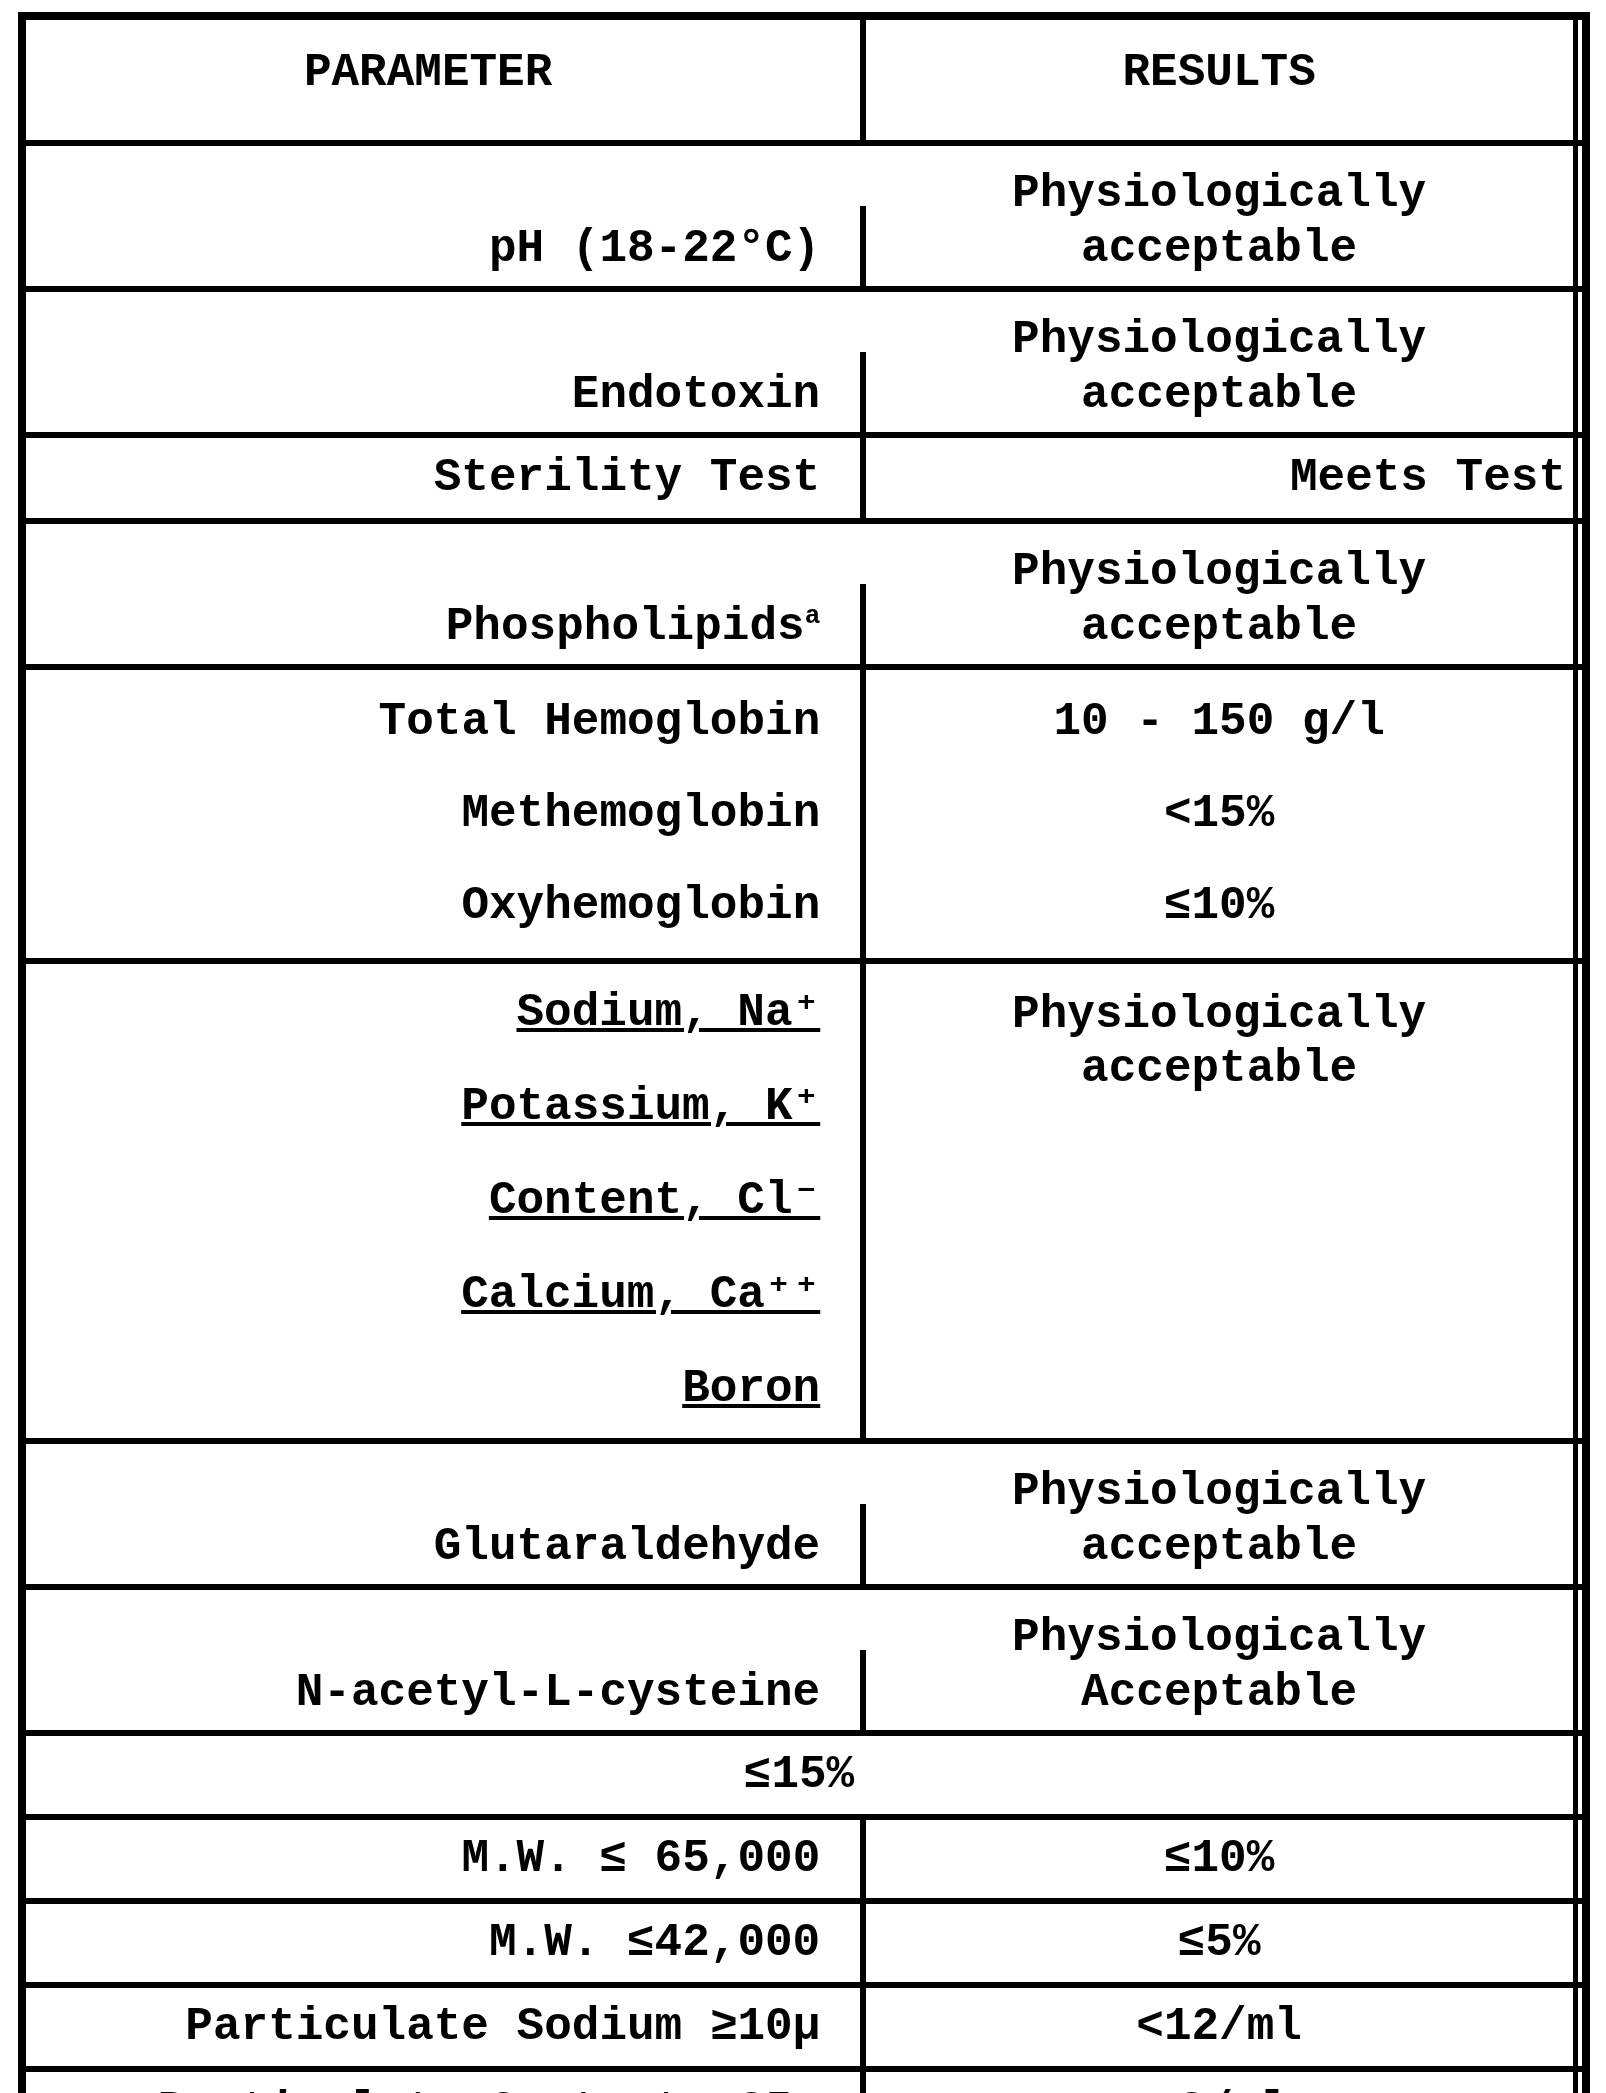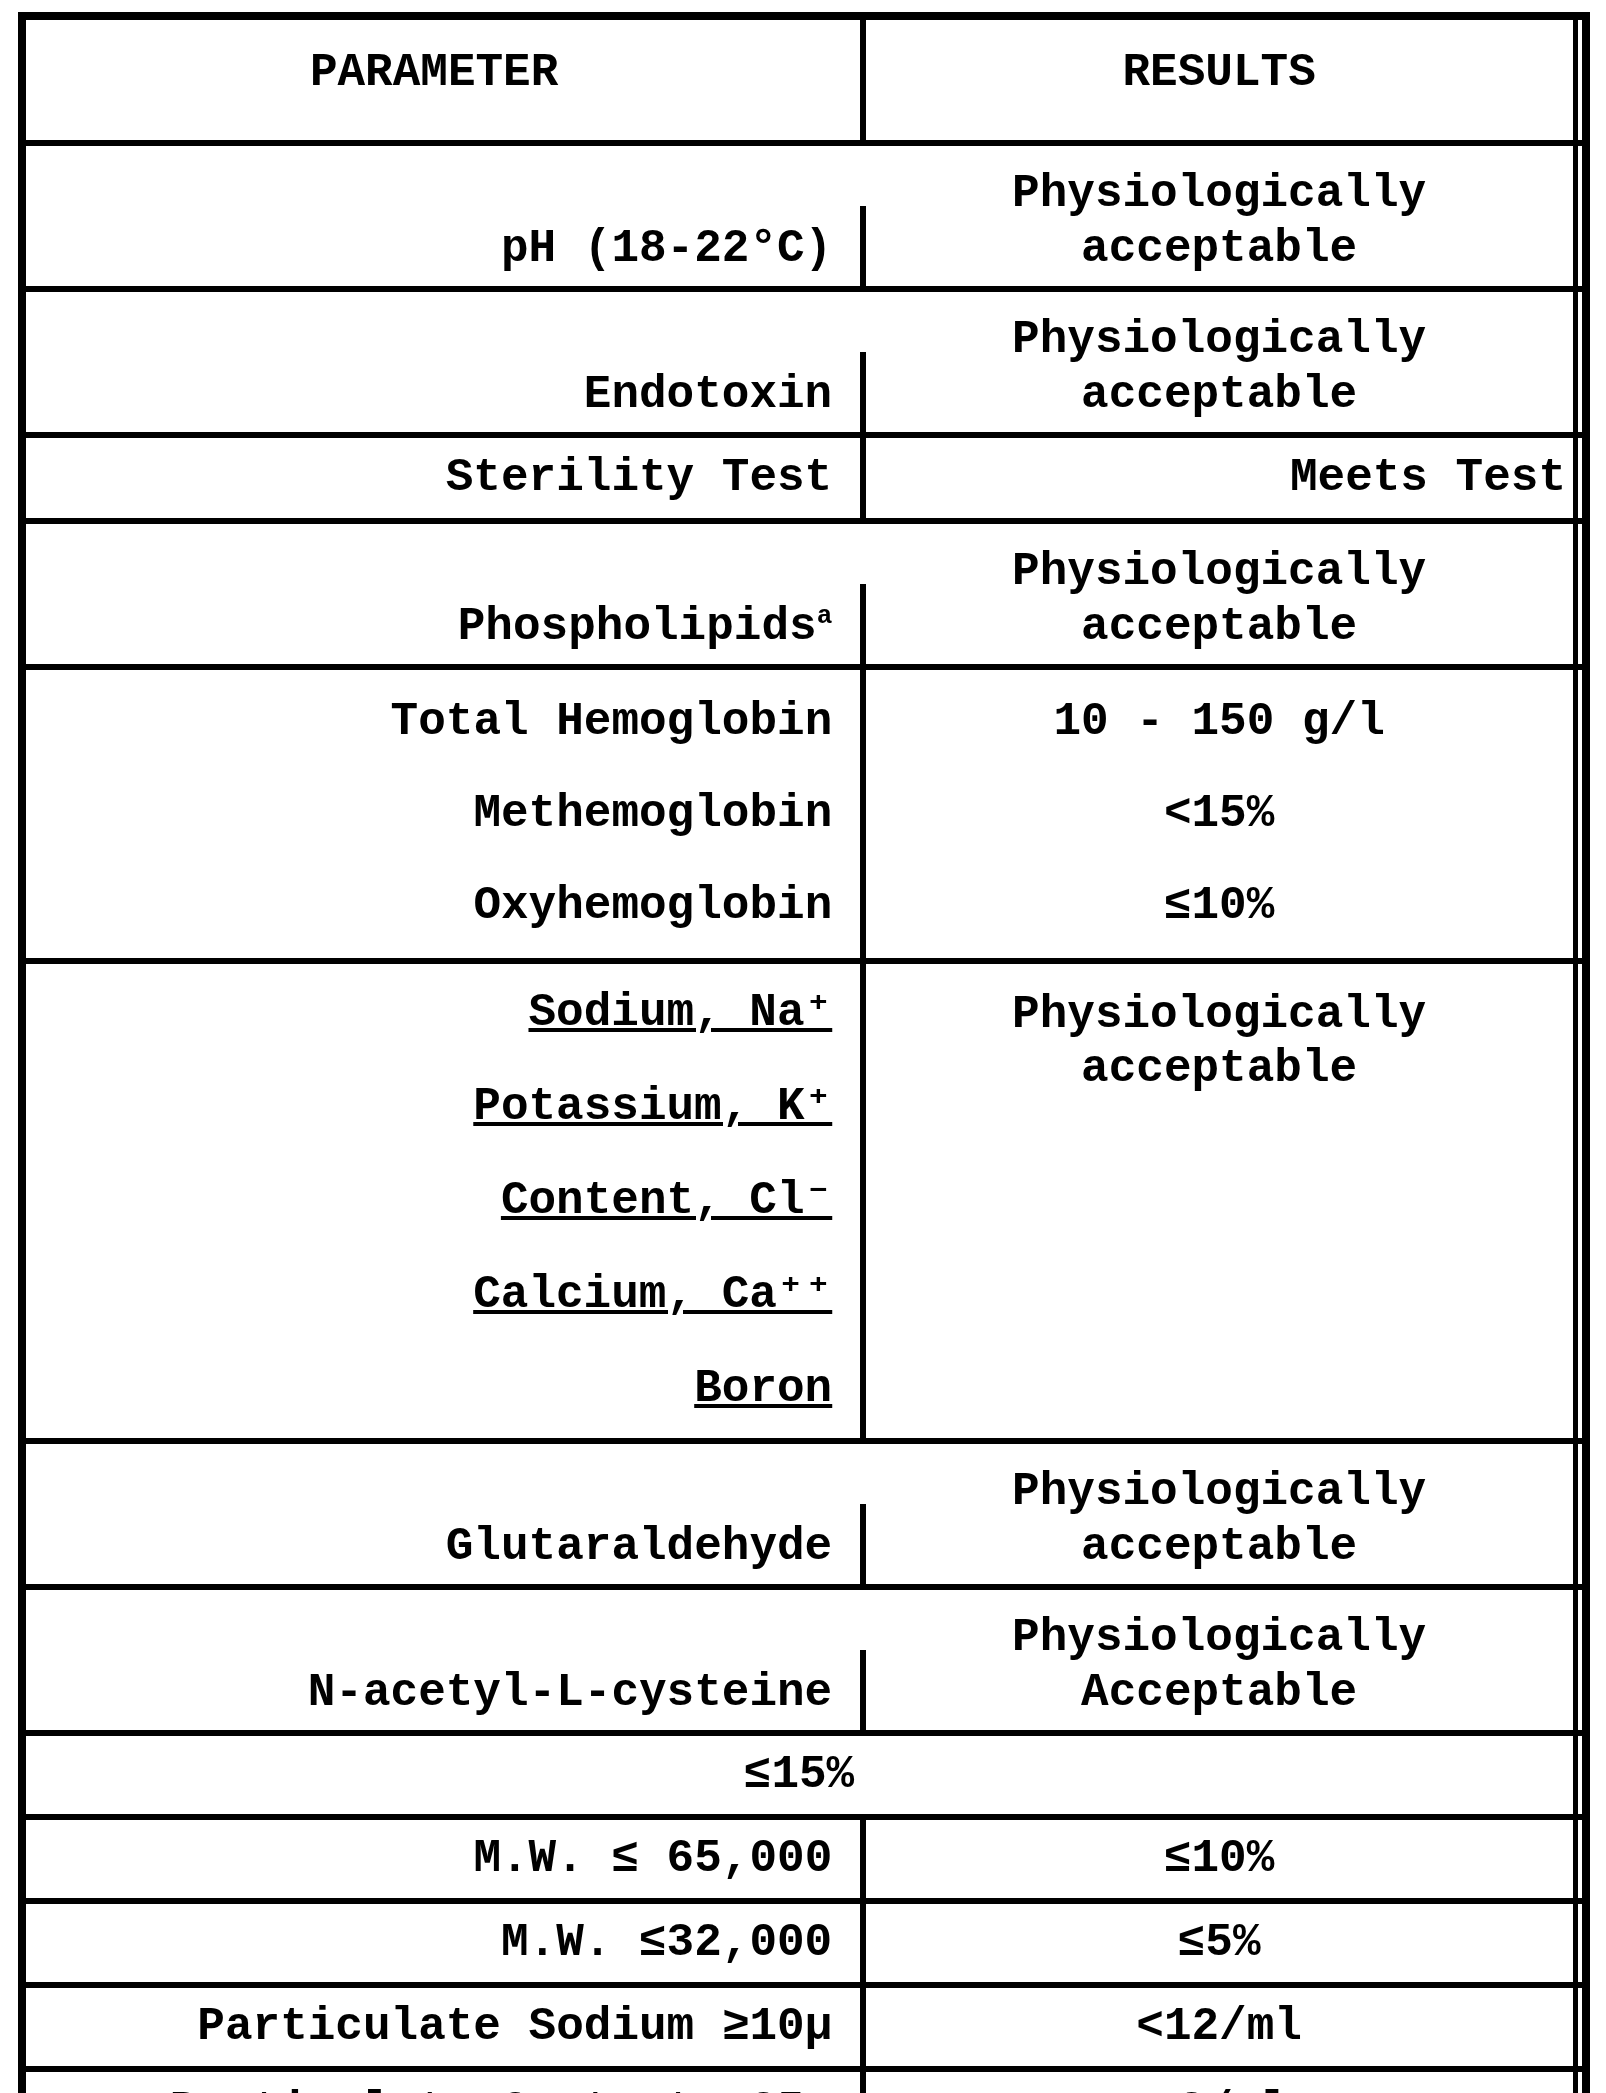--- a/index.html
+++ b/index.html
@@ -26,21 +26,21 @@
     top:0;bottom:0;right:4px;width:5px;
     background:#000;
   }
   .row{display:flex;border-top:6px solid #000;}
   .row:first-child{border-top:0;}
   .pcell{
     width:54%;
     border-right:6px solid #000;
     box-sizing:border-box;
     display:flex;flex-direction:column;align-items:flex-end;
-    padding-right:28px;padding-left:10px;
+    padding-right:40px;padding-left:10px;
   }
   .rcell{
     flex:1;
     box-sizing:border-box;
     display:flex;flex-direction:column;align-items:center;
     padding-left:6px;padding-right:16px;
     text-align:center;
   }
   
   .rw-hdr{min-height:120px;}
@@ -169,21 +169,21 @@
     <div class="pcell">
       <div class="pline">M.W. ≤ 65,000</div>
     </div>
     <div class="rcell">
       <div class="rline">≤10%</div>
     </div>
   </div>
 
   <div class="row rw-sm">
     <div class="pcell">
-      <div class="pline">M.W. ≤32,000</div>
+      <div class="pline">M.W. ≤42,000</div>
     </div>
     <div class="rcell">
       <div class="rline">≤5%</div>
     </div>
   </div>
 
   <div class="row rw-sm">
     <div class="pcell">
       <div class="pline">Particulate Sodium ≥10μ</div>
     </div>

